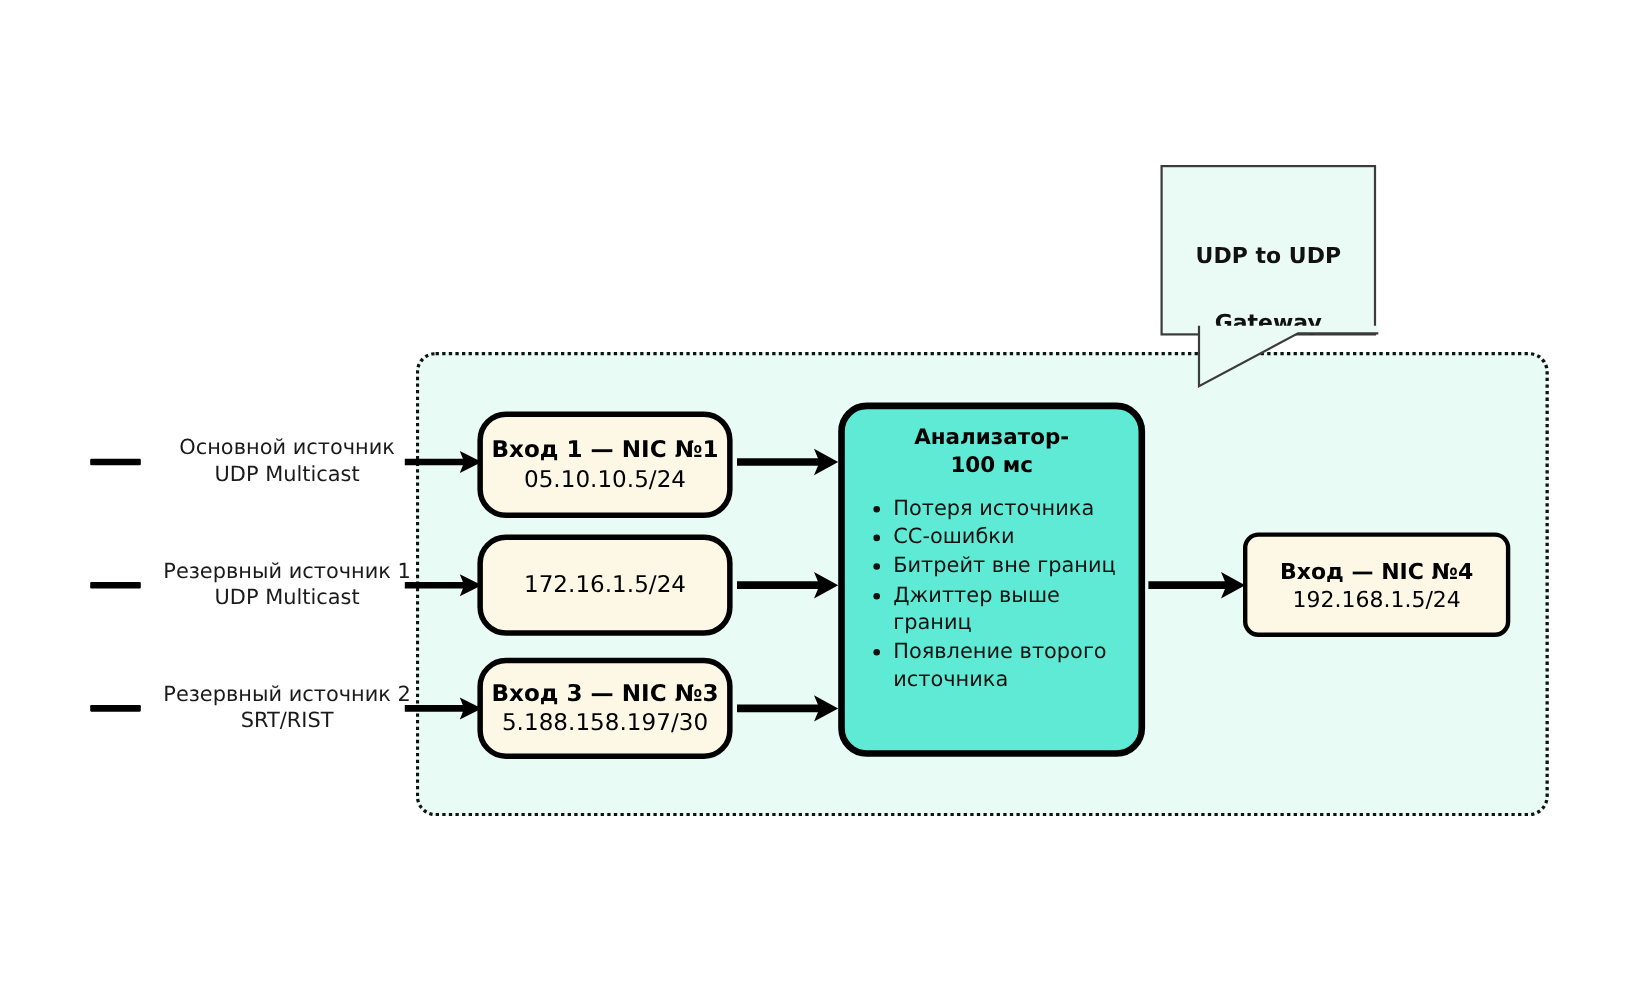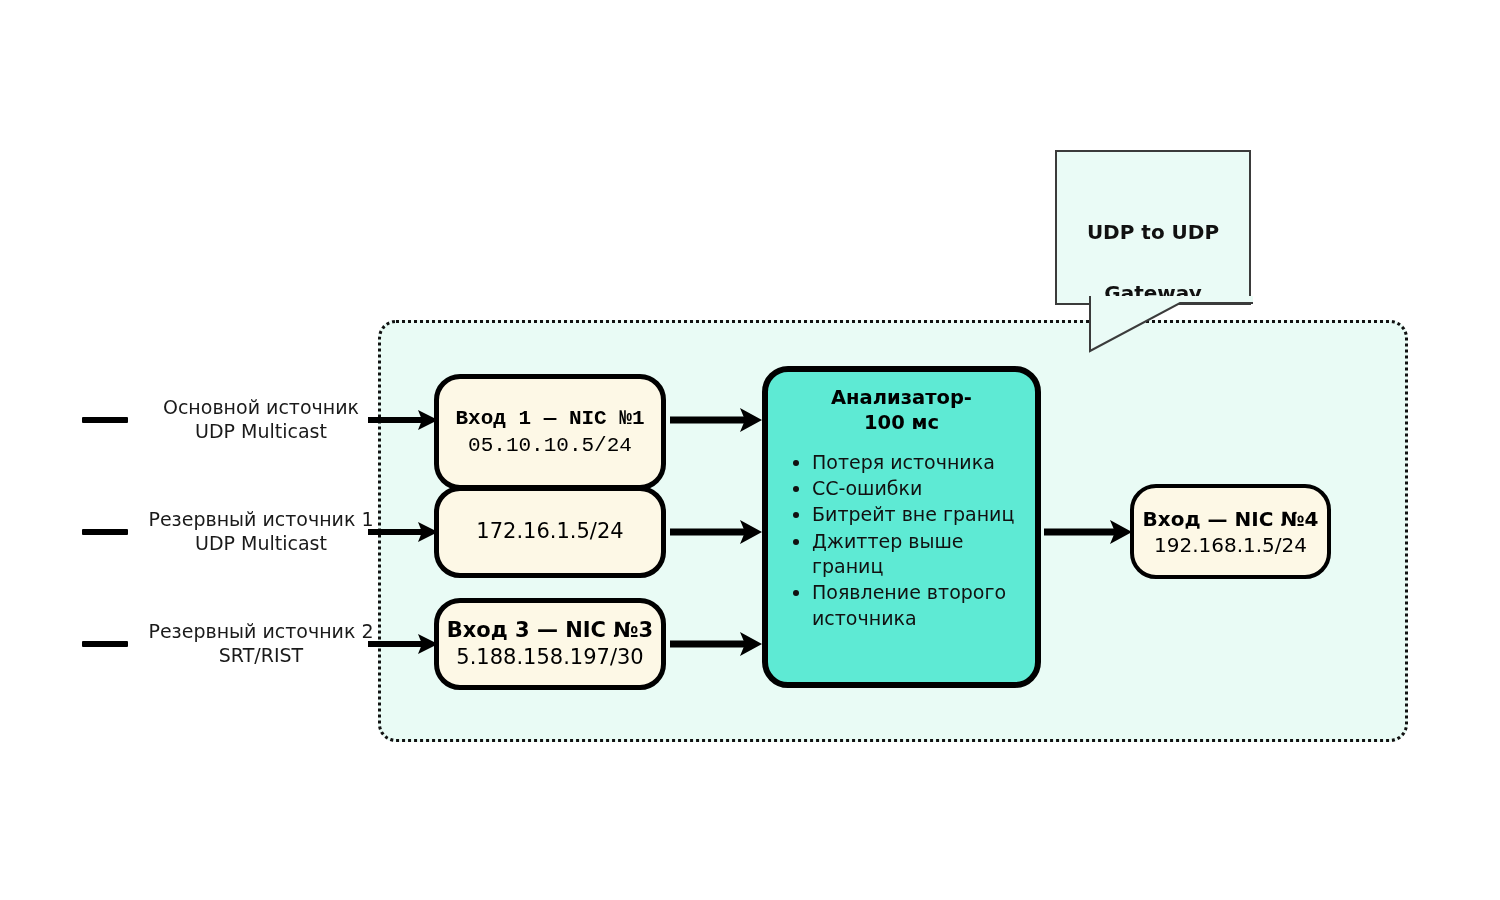--- a/index.html
+++ b/index.html
@@ -73,24 +73,24 @@
     line-height: 1.3;
     white-space: nowrap;
   }
   .node .addr {
     font-size: 21px;
     font-weight: normal;
     line-height: 1.3;
     white-space: nowrap;
   }
 
-  #node-in-1 { left: 434px; top: 374px; width: 232px; height: 116px; font-family: Liberation Mono, monospace; }
+  #node-in-1 { left: 434px; top: 374px; width: 232px; height: 97px; }
   #node-in-2 { left: 434px; top: 486px; width: 232px; height: 92px; }
   #node-in-3 { left: 434px; top: 598px; width: 232px; height: 92px; }
-  #node-out   { left: 1130px; top: 484px; width: 201px; height: 95px; border-width: 4px; border-radius: 26px; }
+  #node-out   { left: 1130px; top: 484px; width: 243px; height: 95px; border-width: 4px; border-radius: 14px; }
   #node-out .title, #node-out .addr { font-size: 20px; }
 
   
   #analyzer {
     left: 762px;
     top: 366px;
     width: 279px;
     height: 322px;
     background: #5eead4;
     border: 6px solid #000000;

